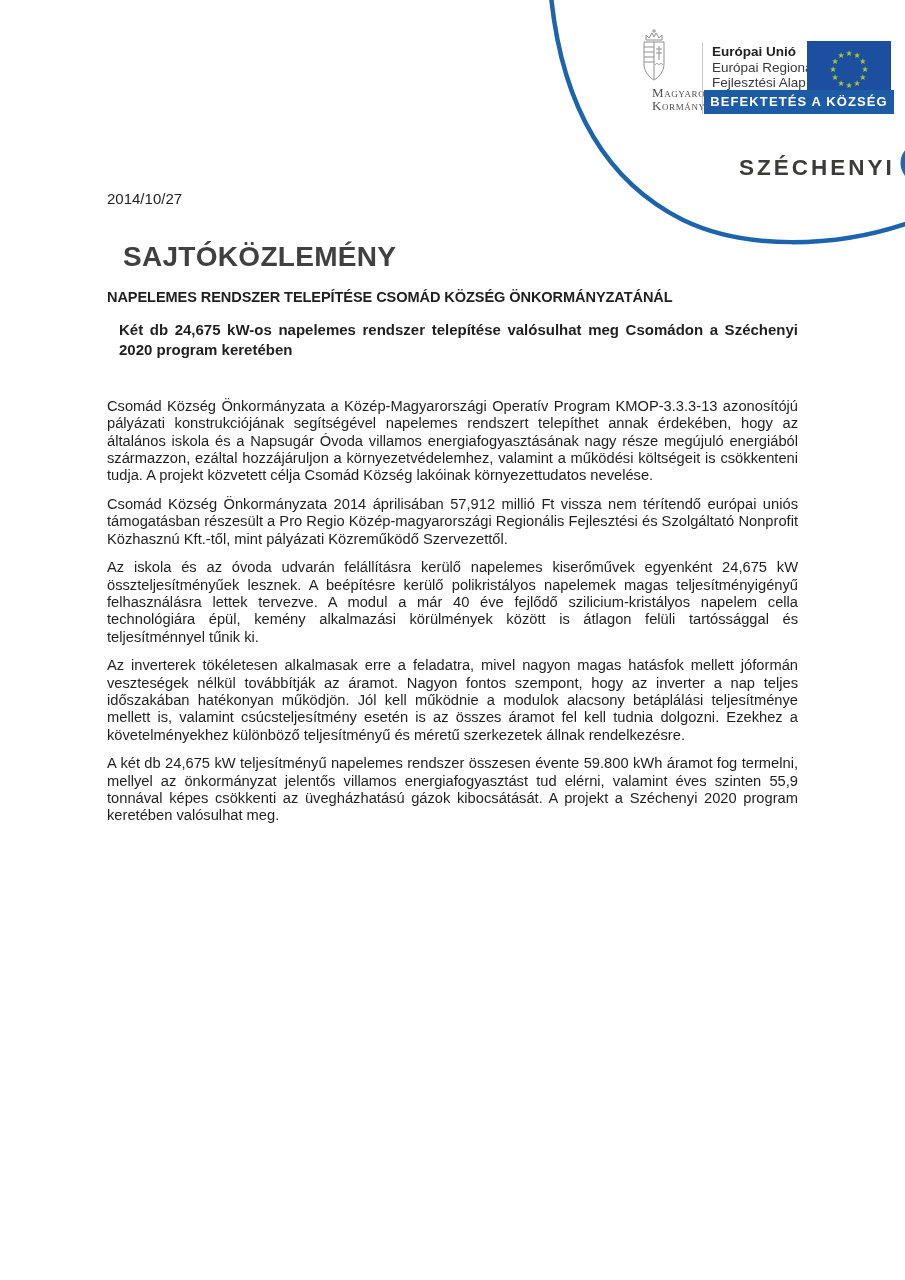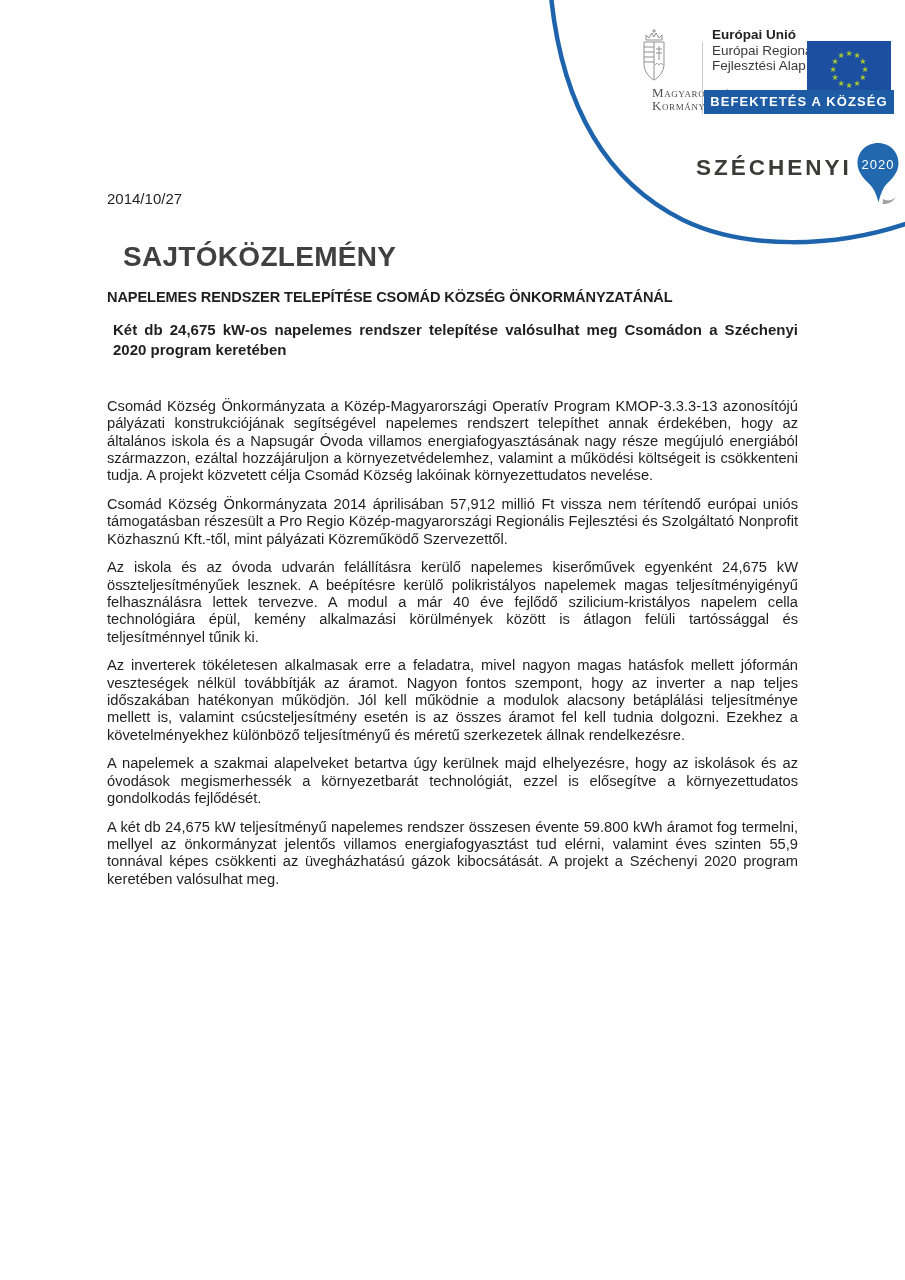--- a/index.html
+++ b/index.html
@@ -10,44 +10,44 @@
   
   .curve-svg{position:absolute;left:0;top:0;pointer-events:none;}
   
   .gov-logo{position:absolute;left:608px;top:28px;width:92px;text-align:center;}
   .gov-logo svg{display:block;margin:0 auto;}
   .gov-line{font-family:"Liberation Serif",serif;font-variant:small-caps;
     color:#4e4e4e;font-size:13px;line-height:13px;letter-spacing:0.6px;margin-left:44px;}
   
   .logo-divider{position:absolute;left:702px;top:42px;width:1px;height:72px;background:#c9c9c9;}
   
-  .eu-text{position:absolute;left:712px;top:27px;}
+  .eu-text{position:absolute;left:712px;top:44px;}
   .eu-line{font-size:13.5px;line-height:15.5px;color:#3a3a3a;}
   .eu-line.bold{font-weight:bold;color:#222;}
   
   .eu-flag{position:absolute;left:807px;top:41px;}
   
   .banner{position:absolute;left:704px;top:90px;width:190px;height:24px;
     background:#1D5BA5;color:#ffffff;font-weight:bold;font-size:13px;
     line-height:24px;text-align:center;letter-spacing:1.1px;}
   
   .szechenyi{position:absolute;left:696px;top:142px;display:flex;align-items:flex-start;}
   .szechenyi-word{font-size:22.5px;font-weight:bold;color:#3B3B3A;
-    letter-spacing:3px;margin-top:13px;}
+    letter-spacing:3px;margin-top:13px;margin-left:43px;}
   .szechenyi-pin{margin-left:4px;}
   
   .content{position:absolute;left:107px;top:190px;width:691px;}
   .date-line{font-size:15px;line-height:17px;}
   .org-line{margin-top:11px;font-size:15px;line-height:17px;font-weight:bold;}
   .doc-title{margin:34px 0 0 16px;font-size:28px;line-height:32px;font-weight:bold;
     color:#404040;letter-spacing:0.3px;}
   .doc-subtitle{margin:14px 0 0 0;font-size:15.5px;line-height:19px;font-weight:bold;
     display:inline-block;transform:scaleX(0.94);transform-origin:left center;
     white-space:nowrap;letter-spacing:-0.1px;}
-  .doc-lead{margin:14px 0 38px 6px;font-size:15px;line-height:20px;font-weight:bold;
+  .doc-lead{margin:14px 0 38px 12px;font-size:15px;line-height:20px;font-weight:bold;
     text-align:justify;}
   .body-text p{margin:0 0 11.5px 0;font-size:14.7px;line-height:17.3px;text-align:justify;}
 </style>
 </head>
 <body>
 
 <div class="page">
 
   <svg class="curve-svg" width="905" height="280" viewBox="0 0 905 280" aria-hidden="true">
     <path d="M551,-4 C560,85 593,175 683,220 C745,250 835,248 908,223" fill="none" stroke="#1D64AC" stroke-width="4.5"></path>
@@ -109,18 +109,17 @@
   <div class="content">
     <div class="date-line">2014/10/27</div>
     <h1 class="doc-title">SAJTÓKÖZLEMÉNY</h1>
     <div><span class="doc-subtitle">NAPELEMES RENDSZER TELEPÍTÉSE CSOMÁD KÖZSÉG ÖNKORMÁNYZATÁNÁL</span></div>
     <p class="doc-lead">Két db 24,675 kW-os napelemes rendszer telepítése valósulhat meg Csomádon a Széchenyi 2020 program keretében</p>
     <div class="body-text">
       <p>Csomád Község Önkormányzata a Közép-Magyarországi Operatív Program KMOP-3.3.3-13 azonosítójú pályázati konstrukciójának segítségével napelemes rendszert telepíthet annak érdekében, hogy az általános iskola és a Napsugár Óvoda villamos energiafogyasztásának nagy része megújuló energiából származzon, ezáltal hozzájáruljon a környezetvédelemhez, valamint a működési költségeit is csökkenteni tudja. A projekt közvetett célja Csomád Község lakóinak környezettudatos nevelése.</p>
       <p>Csomád Község Önkormányzata 2014 áprilisában 57,912 millió Ft vissza nem térítendő európai uniós támogatásban részesült a Pro Regio Közép-magyarországi Regionális Fejlesztési és Szolgáltató Nonprofit Közhasznú Kft.-től, mint pályázati Közreműködő Szervezettől.</p>
       <p>Az iskola és az óvoda udvarán felállításra kerülő napelemes kiserőművek egyenként 24,675 kW összteljesítményűek lesznek. A beépítésre kerülő polikristályos napelemek magas teljesítményigényű felhasználásra lettek tervezve. A modul a már 40 éve fejlődő szilicium-kristályos napelem cella technológiára épül, kemény alkalmazási körülmények között is átlagon felüli tartóssággal és teljesítménnyel tűnik ki.</p>
       <p>Az inverterek tökéletesen alkalmasak erre a feladatra, mivel nagyon magas hatásfok mellett jóformán veszteségek nélkül továbbítják az áramot. Nagyon fontos szempont, hogy az inverter a nap teljes időszakában hatékonyan működjön. Jól kell működnie a modulok alacsony betáplálási teljesítménye mellett is, valamint csúcsteljesítmény esetén is az összes áramot fel kell tudnia dolgozni. Ezekhez a követelményekhez különböző teljesítményű és méretű szerkezetek állnak rendelkezésre.</p>
-      <p>A napelemek a szakmai alapelveket betartva úgy kerülnek majd elhelyezésre, hogy az iskolások és az óvodások megismerhessék a környezetbarát technológiát, ezzel is elősegítve a környezettudatos gondolkodás fejlődését.</p>
       <p>A két db 24,675 kW teljesítményű napelemes rendszer összesen évente 59.800 kWh áramot fog termelni, mellyel az önkormányzat jelentős villamos energiafogyasztást tud elérni, valamint éves szinten 55,9 tonnával képes csökkenti az üvegházhatású gázok kibocsátását. A projekt a Széchenyi 2020 program keretében valósulhat meg.</p>
     </div>
   </div>
 
 </div>
 
 </body></html>

